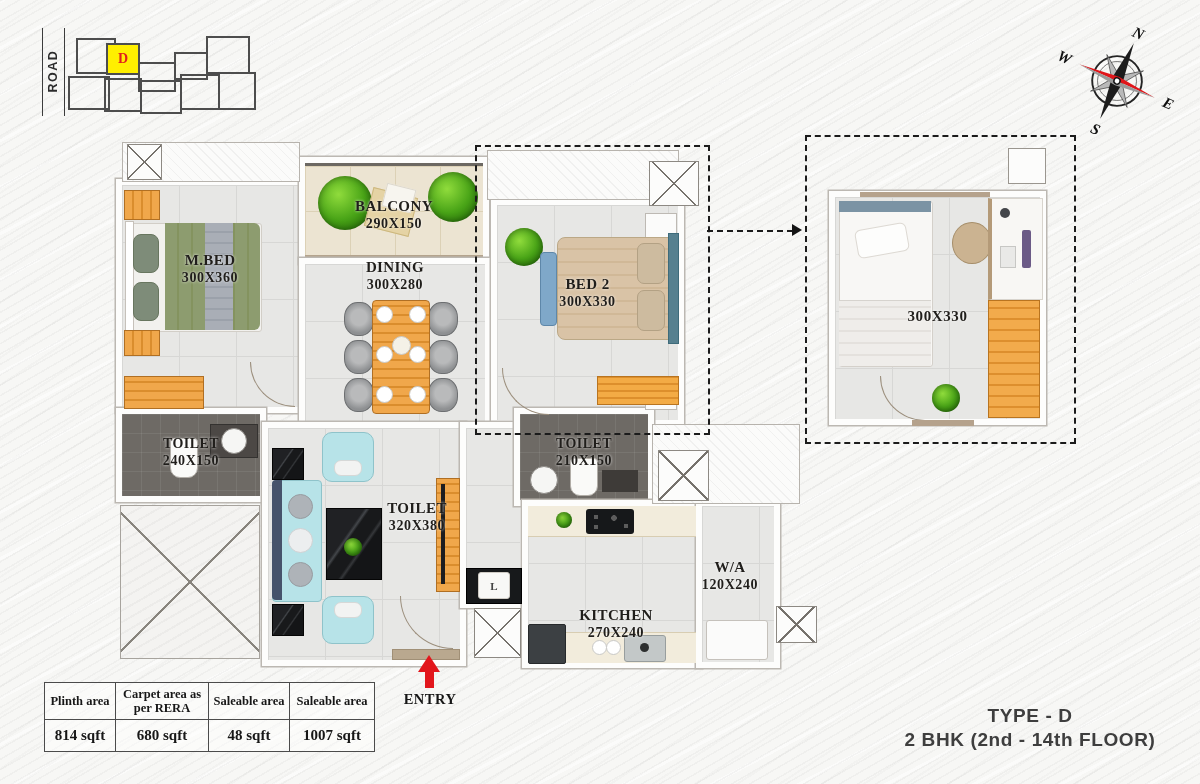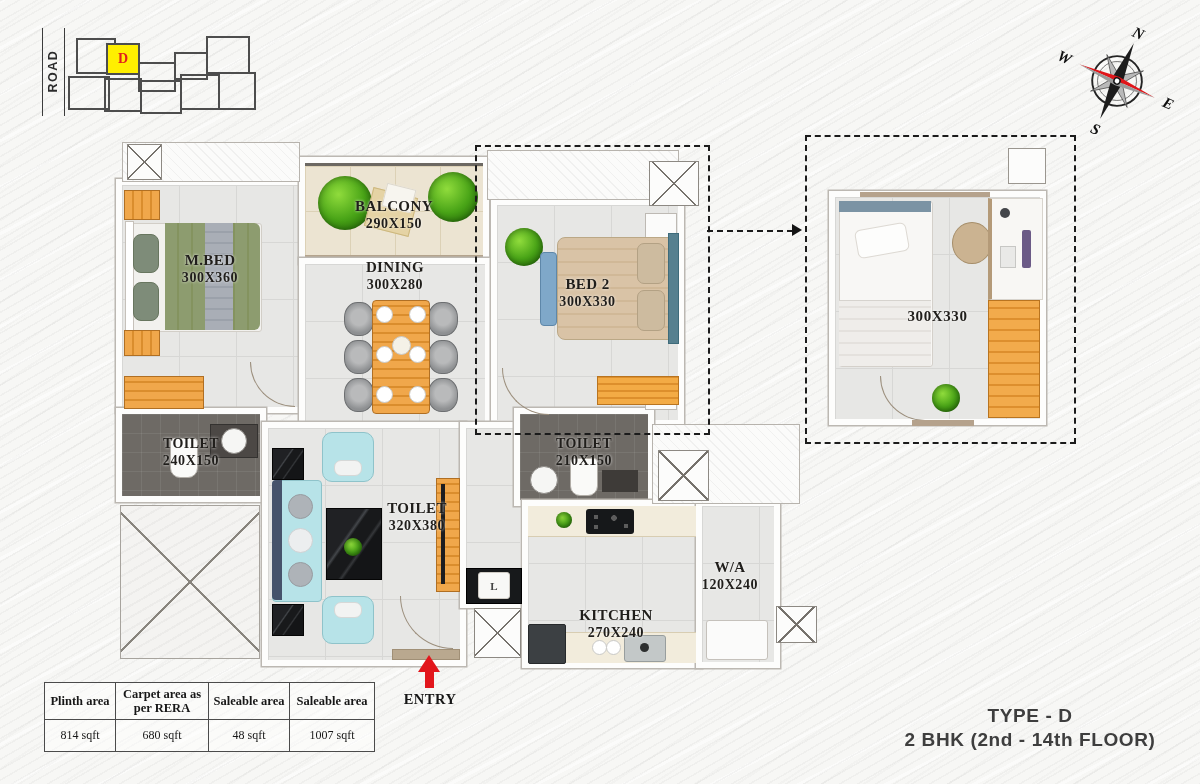--- a/index.html
+++ b/index.html
@@ -73,21 +73,21 @@
   .bld.hl{background:#ffef00;z-index:2;display:flex;align-items:center;justify-content:center;
     font-weight:bold;font-size:14px;color:#e1201c;}
   
   .compass{position:absolute;left:1058px;top:22px;width:118px;height:118px;z-index:7;}
   .compass text{font-family:"Liberation Serif",serif;font-weight:bold;font-style:italic;font-size:13px;fill:#111;}
   
   table.area{position:absolute;left:44px;top:682px;z-index:7;border-collapse:collapse;
     background:rgba(255,255,255,.45);font-family:"Liberation Serif",serif;color:#171717;}
   table.area th,table.area td{border:1.5px solid #4b4b4b;text-align:center;vertical-align:middle;}
   table.area th{font-size:12.5px;font-weight:bold;padding:3px 4px;height:30px;line-height:14px;}
-  table.area td{font-size:12px;font-weight:normal;height:27px;padding:2px 4px;}
+  table.area td{font-size:15px;font-weight:bold;height:27px;padding:2px 4px;}
   
   .footer{position:absolute;left:880px;top:704px;width:300px;z-index:7;text-align:center;
     font-family:"Liberation Sans",sans-serif;font-weight:bold;color:#3e3e3e;font-size:19px;line-height:23.5px;letter-spacing:.6px;}
   .wfh-caption{position:absolute;left:800px;top:456px;width:277px;z-index:7;text-align:center;
     font-weight:bold;font-size:15.5px;letter-spacing:.4px;color:#1c1c1c;}
   .ledge{position:absolute;z-index:4;background:#b5a28c;}
 </style>
 </head>
 <body>
 

